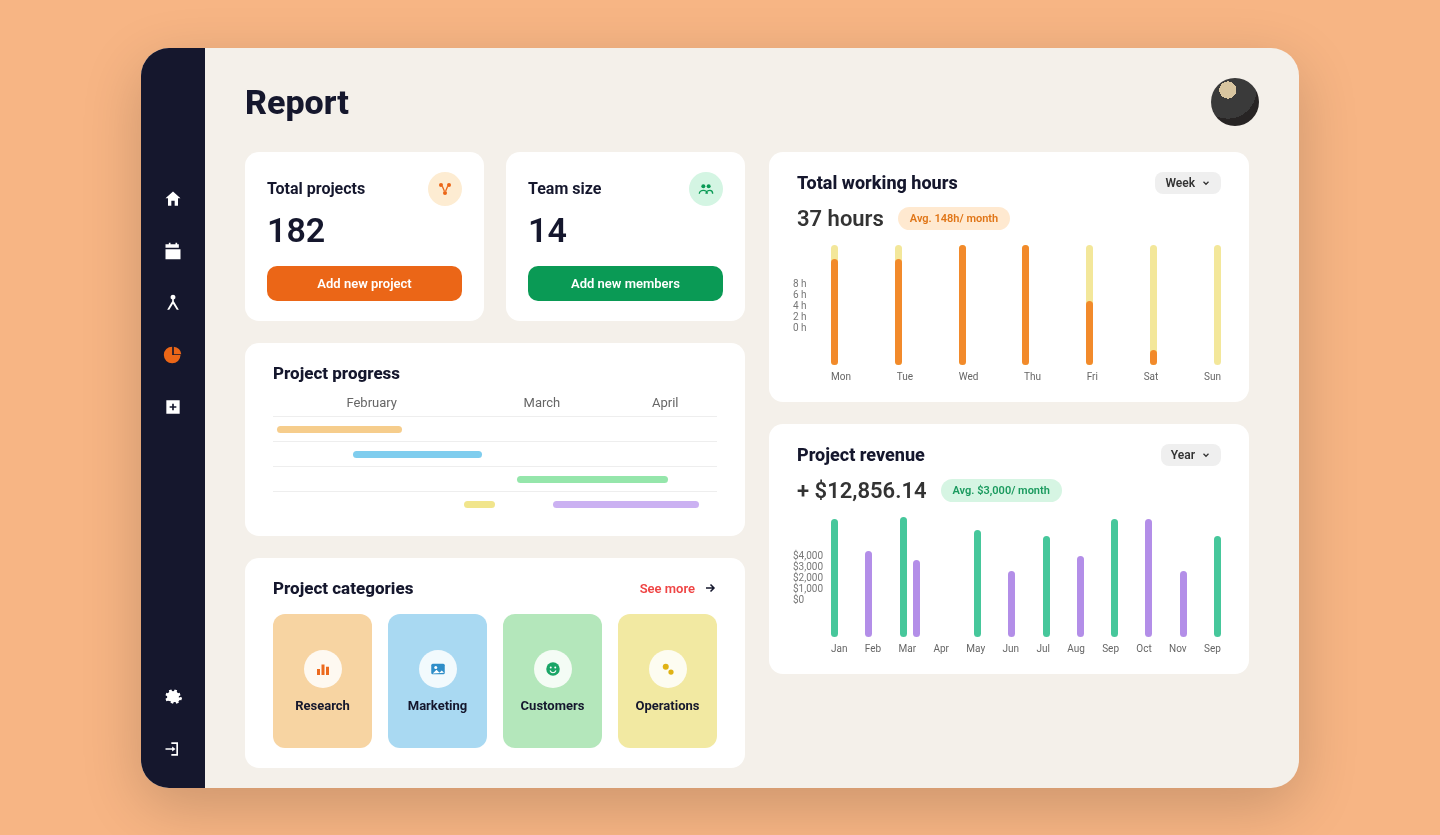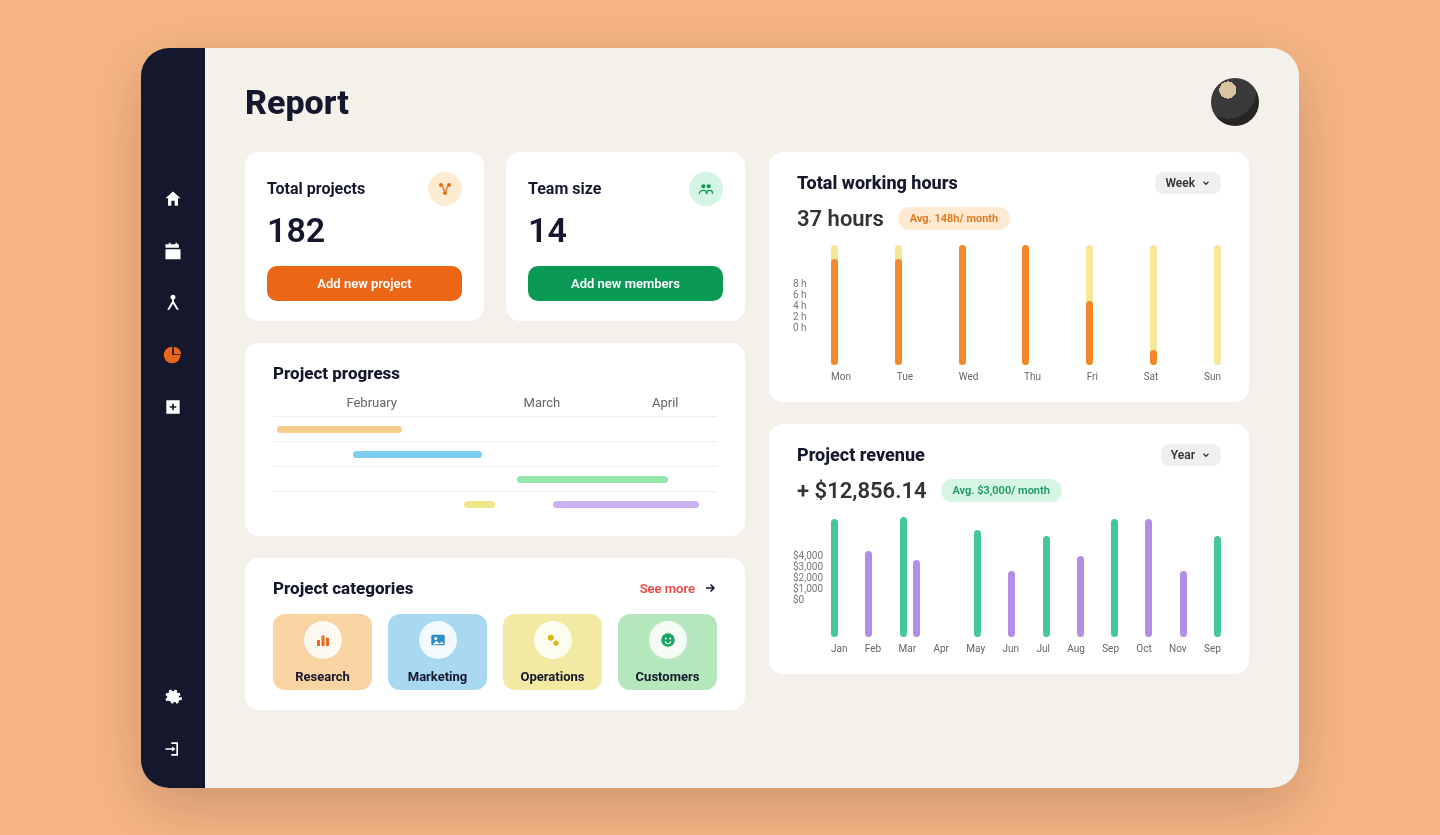--- a/index.html
+++ b/index.html
@@ -44,21 +44,21 @@
   .progress-card table { width:100%; border-collapse:collapse; font-size:13px; color:#666; }
   .progress-card thead td { text-align:center; padding-bottom:6px; }
   .progress-card tbody td { border-top:1px solid #eee; height:25px; padding:0; position:relative; }
   .bar { position:absolute; top:9px; height:7px; border-radius:4px; }
 
   
   .cat-card .head { display:flex; justify-content:space-between; align-items:center; margin-bottom:16px; }
   .cat-card .title { font-size:17px; font-weight:800; color:#15172d; }
   .see-more { font-size:13px; font-weight:600; color:#ef4444; cursor:pointer; display:flex; align-items:center; gap:8px; }
   .cat-row { display:flex; gap:16px; }
-  .cat { flex:1; border-radius:12px; height:76px; display:flex; flex-direction:column; align-items:center; justify-content:center; gap:10px; cursor:pointer; }
+  .cat { flex:1; border-radius:12px; height:134px; display:flex; flex-direction:column; align-items:center; justify-content:center; gap:10px; cursor:pointer; }
   .cat .round { width:38px; height:38px; border-radius:50%; background:rgba(255,255,255,0.85); display:flex; align-items:center; justify-content:center; }
   .cat .lbl { font-size:13px; font-weight:700; color:#15172d; }
 
   
   .chart-card .head { display:flex; justify-content:space-between; align-items:center; }
   .chart-card .title { font-size:18px; font-weight:800; color:#15172d; }
   .select { background:#efefef; border-radius:8px; padding:4px 10px; font-size:12px; font-weight:600; color:#333; display:flex; align-items:center; gap:6px; cursor:pointer; }
   .sub-row { display:flex; align-items:center; gap:14px; margin-top:12px; }
   .big-num { font-size:22px; font-weight:600; color:#333; }
   .badge { font-size:11px; font-weight:600; padding:5px 12px; border-radius:14px; }
@@ -228,39 +228,39 @@
               <div class="cat" style="background: rgb(169, 217, 242);">
                 <div class="round">
                   <svg width="18" height="18" viewBox="0 0 24 24" fill="#2f8ec8">
                     <rect x="3" y="5" width="18" height="14" rx="2"></rect>
                     <circle cx="9" cy="10" r="2" fill="#fff"></circle>
                     <path d="M5 18l5-5 4 4 3-3 3 3" fill="#fff"></path>
                   </svg>
                 </div>
                 <div class="lbl">Marketing</div>
               </div>
-              <div class="cat" style="background: rgb(242, 233, 162);">
-                <div class="round">
-                  <svg width="18" height="18" viewBox="0 0 24 24" fill="#e0b214">
-                    <circle cx="9" cy="9" r="4"></circle>
-                    <circle cx="16" cy="16" r="3.5"></circle>
-                  </svg>
-                </div>
-                <div class="lbl">Operations</div>
-              </div>
               <div class="cat" style="background: rgb(180, 231, 187);">
                 <div class="round">
                   <svg width="18" height="18" viewBox="0 0 24 24" fill="#1aa567">
                     <circle cx="12" cy="12" r="9"></circle>
                     <circle cx="9" cy="10" r="1.3" fill="#fff"></circle>
                     <circle cx="15" cy="10" r="1.3" fill="#fff"></circle>
                     <path d="M8 14c1 2 3 3 4 3s3-1 4-3" stroke="#fff" stroke-width="1.6" fill="none"></path>
                   </svg>
                 </div>
                 <div class="lbl">Customers</div>
+              </div>
+              <div class="cat" style="background: rgb(242, 233, 162);">
+                <div class="round">
+                  <svg width="18" height="18" viewBox="0 0 24 24" fill="#e0b214">
+                    <circle cx="9" cy="9" r="4"></circle>
+                    <circle cx="16" cy="16" r="3.5"></circle>
+                  </svg>
+                </div>
+                <div class="lbl">Operations</div>
               </div>
             </div>
         </div>
       </div>
 
       <div class="right-col">
 
         <div class="card chart-card">
           <div class="head">
             <div class="title">Total working hours</div>

